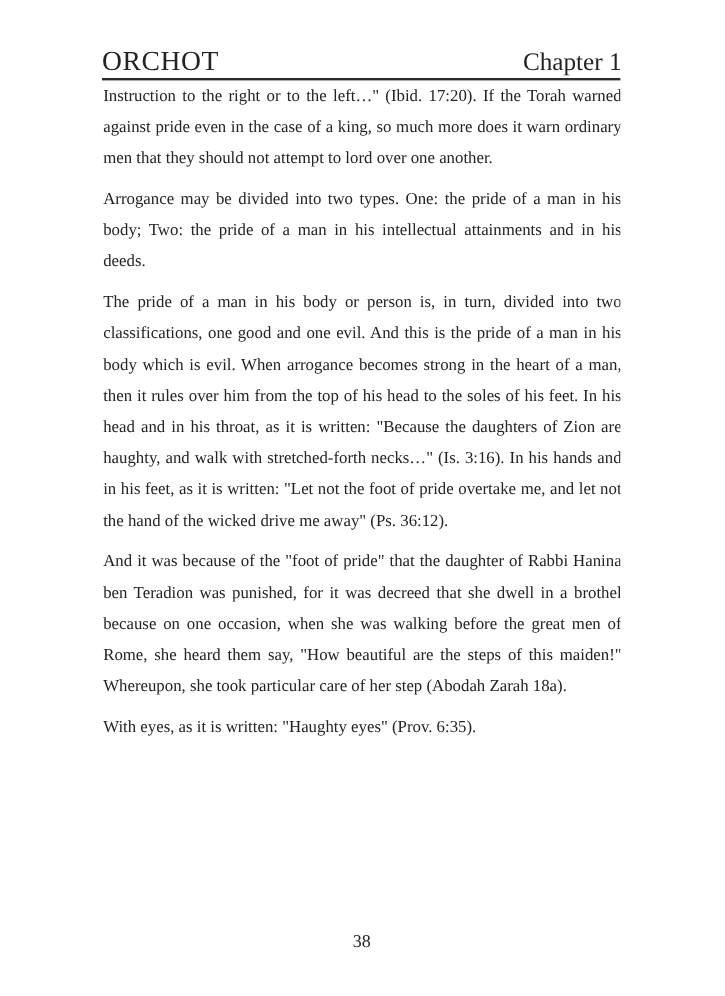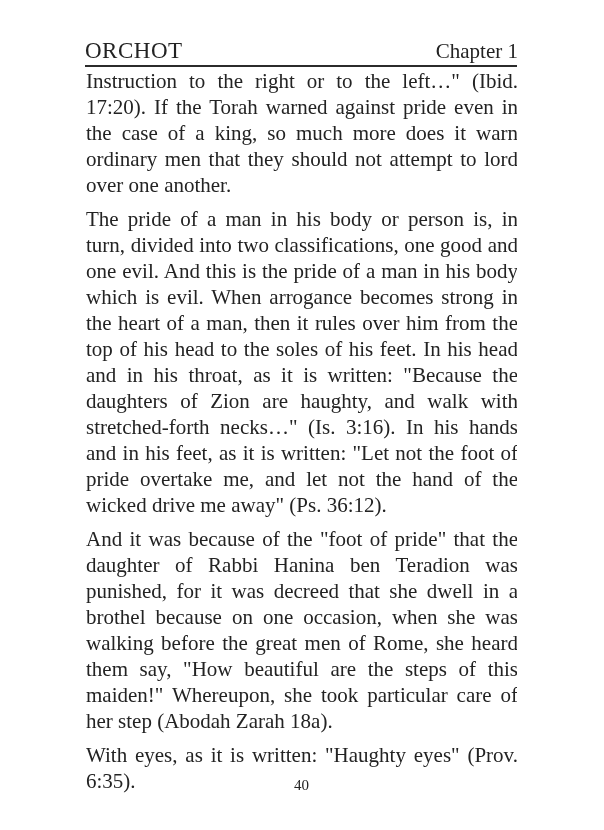--- a/index.html
+++ b/index.html
@@ -36,21 +36,21 @@
   .header-chapter {
     font-size: 21px;
     line-height: 24px;
     white-space: nowrap;
   }
   .page-body {
     position: absolute;
     top: 68px;
     left: 86px;
     width: 432px;
-    font-size: 21px;
+    font-size: 14px;
     line-height: 26px;
     text-align: justify;
     hyphens: none;
   }
   .page-body p {
     margin: 0 0 8px 0;
   }
   .page-footer {
     position: absolute;
     top: 777px;
@@ -65,22 +65,23 @@
 
 <div class="page">
 
   <header class="page-header">
     <span class="header-title">ORCHOT</span>
     <span class="header-chapter">Chapter 1</span>
   </header>
 
   <main class="page-body">
     <p>Instruction to the right or to the left…" (Ibid. 17:20). If the Torah warned against pride even in the case of a king, so much more does it warn ordinary men that they should not attempt to lord over one another.</p>
+    <p>Arrogance may be divided into two types. One: the pride of a man in his body; Two: the pride of a man in his intellectual attainments and in his deeds.</p>
     <p>The pride of a man in his body or person is, in turn, divided into two classifications, one good and one evil. And this is the pride of a man in his body which is evil. When arrogance becomes strong in the heart of a man, then it rules over him from the top of his head to the soles of his feet. In his head and in his throat, as it is written: "Because the daughters of Zion are haughty, and walk with stretched-forth necks…" (Is. 3:16). In his hands and in his feet, as it is written: "Let not the foot of pride overtake me, and let not the hand of the wicked drive me away" (Ps. 36:12).</p>
     <p>And it was because of the "foot of pride" that the daughter of Rabbi Hanina ben Teradion was punished, for it was decreed that she dwell in a brothel because on one occasion, when she was walking before the great men of Rome, she heard them say, "How beautiful are the steps of this maiden!" Whereupon, she took particular care of her step (Abodah Zarah 18a).</p>
     <p>With eyes, as it is written: "Haughty eyes" (Prov. 6:35).</p>
   </main>
 
   <footer class="page-footer">
-    <span>40</span>
+    <span>38</span>
   </footer>
 
 </div>
 
 </body></html>

